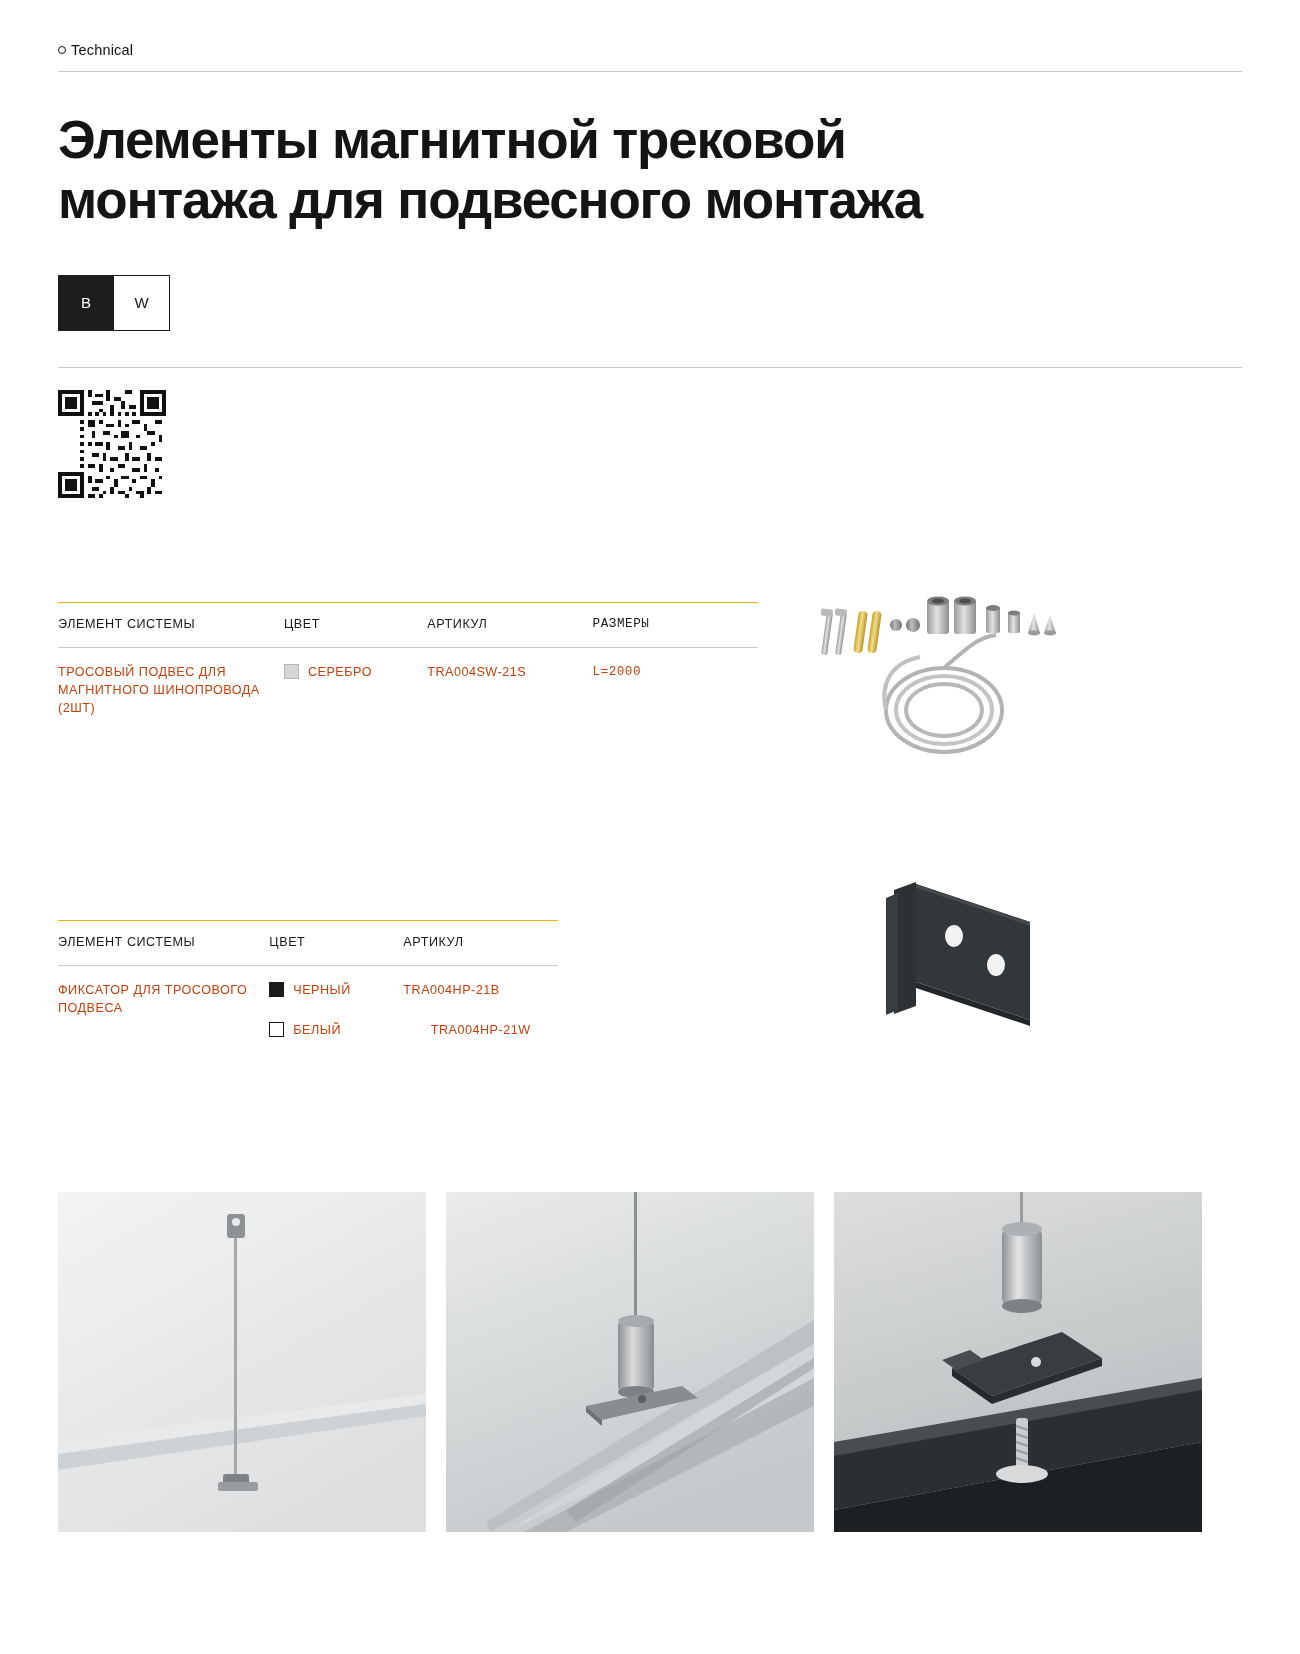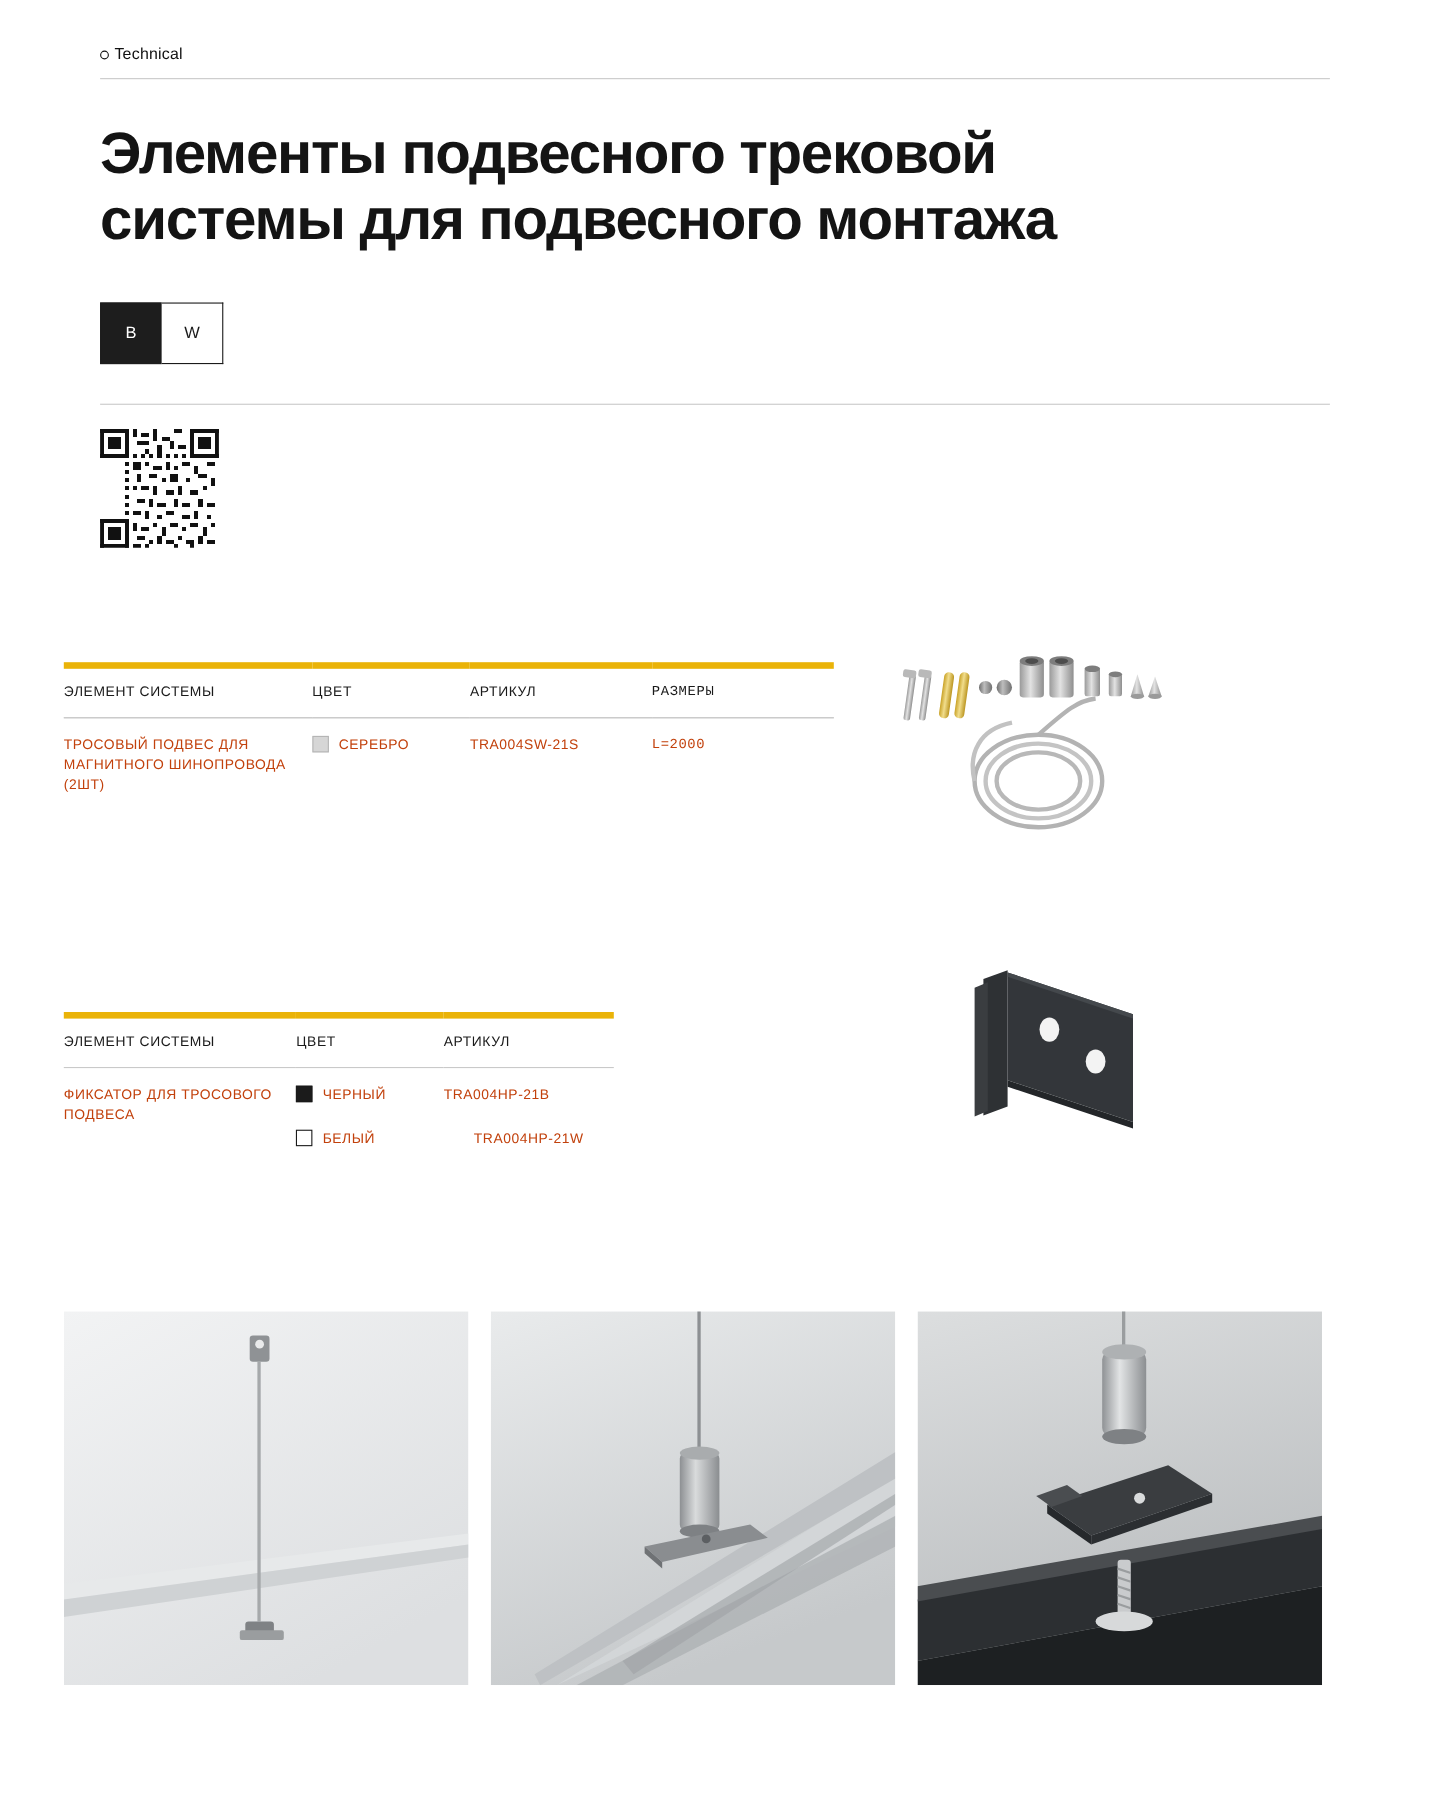--- a/index.html
+++ b/index.html
@@ -11,21 +11,21 @@
     font-family: "Liberation Sans", sans-serif;
     color: #1a1a1a;
     position: relative;
     overflow: hidden;
   }
 
   .page {
     position: relative;
     width: 1300px;
     height: 1268px;
-    padding: 0 91px;
+    padding: 0 58px;
     border-radius: 27px;
   }
 
   
   .header {
     display: flex;
     align-items: center;
     padding-top: 38px;
     padding-bottom: 10px;
     border-bottom: 1px solid #c9c9c9;
@@ -104,21 +104,21 @@
   .table-block.t2 { top: 920px; width: 500px; }
 
   .tbl { width: 100%; border-collapse: collapse; }
   .tbl thead th {
     text-align: left;
     font-size: 12.6px;
     font-weight: 400;
     letter-spacing: 0.55px;
     color: #1a1a1a;
     padding: 14px 0 16px 0;
-    border-top: 6px solid #eab308;
+    border-top: 1px solid #eab308;
     border-bottom: 1px solid #c9c9c9;
     vertical-align: bottom;
     text-transform: uppercase;
   }
   .tbl td {
     font-size: 12.6px;
     letter-spacing: 0.5px;
     color: #c2410c;
     padding: 16px 0 10px 0;
     vertical-align: top;
@@ -169,21 +169,21 @@
 
 <div class="page">
 
   <div class="header">
     <div class="brand">
       <span class="brand-mark"></span>
       <span>Technical</span>
     </div>
   </div>
 
-  <h1 class="title">Элементы подвесного трековой системы для подвесного монтажа</h1>
+  <h1 class="title">Элементы магнитной трековой монтажа для подвесного монтажа</h1>
 
   <div class="chips">
     <div class="chip black">
       <span>B</span>
     </div>
     <div class="chip white">
       <span>W</span>
     </div>
   </div>
 

